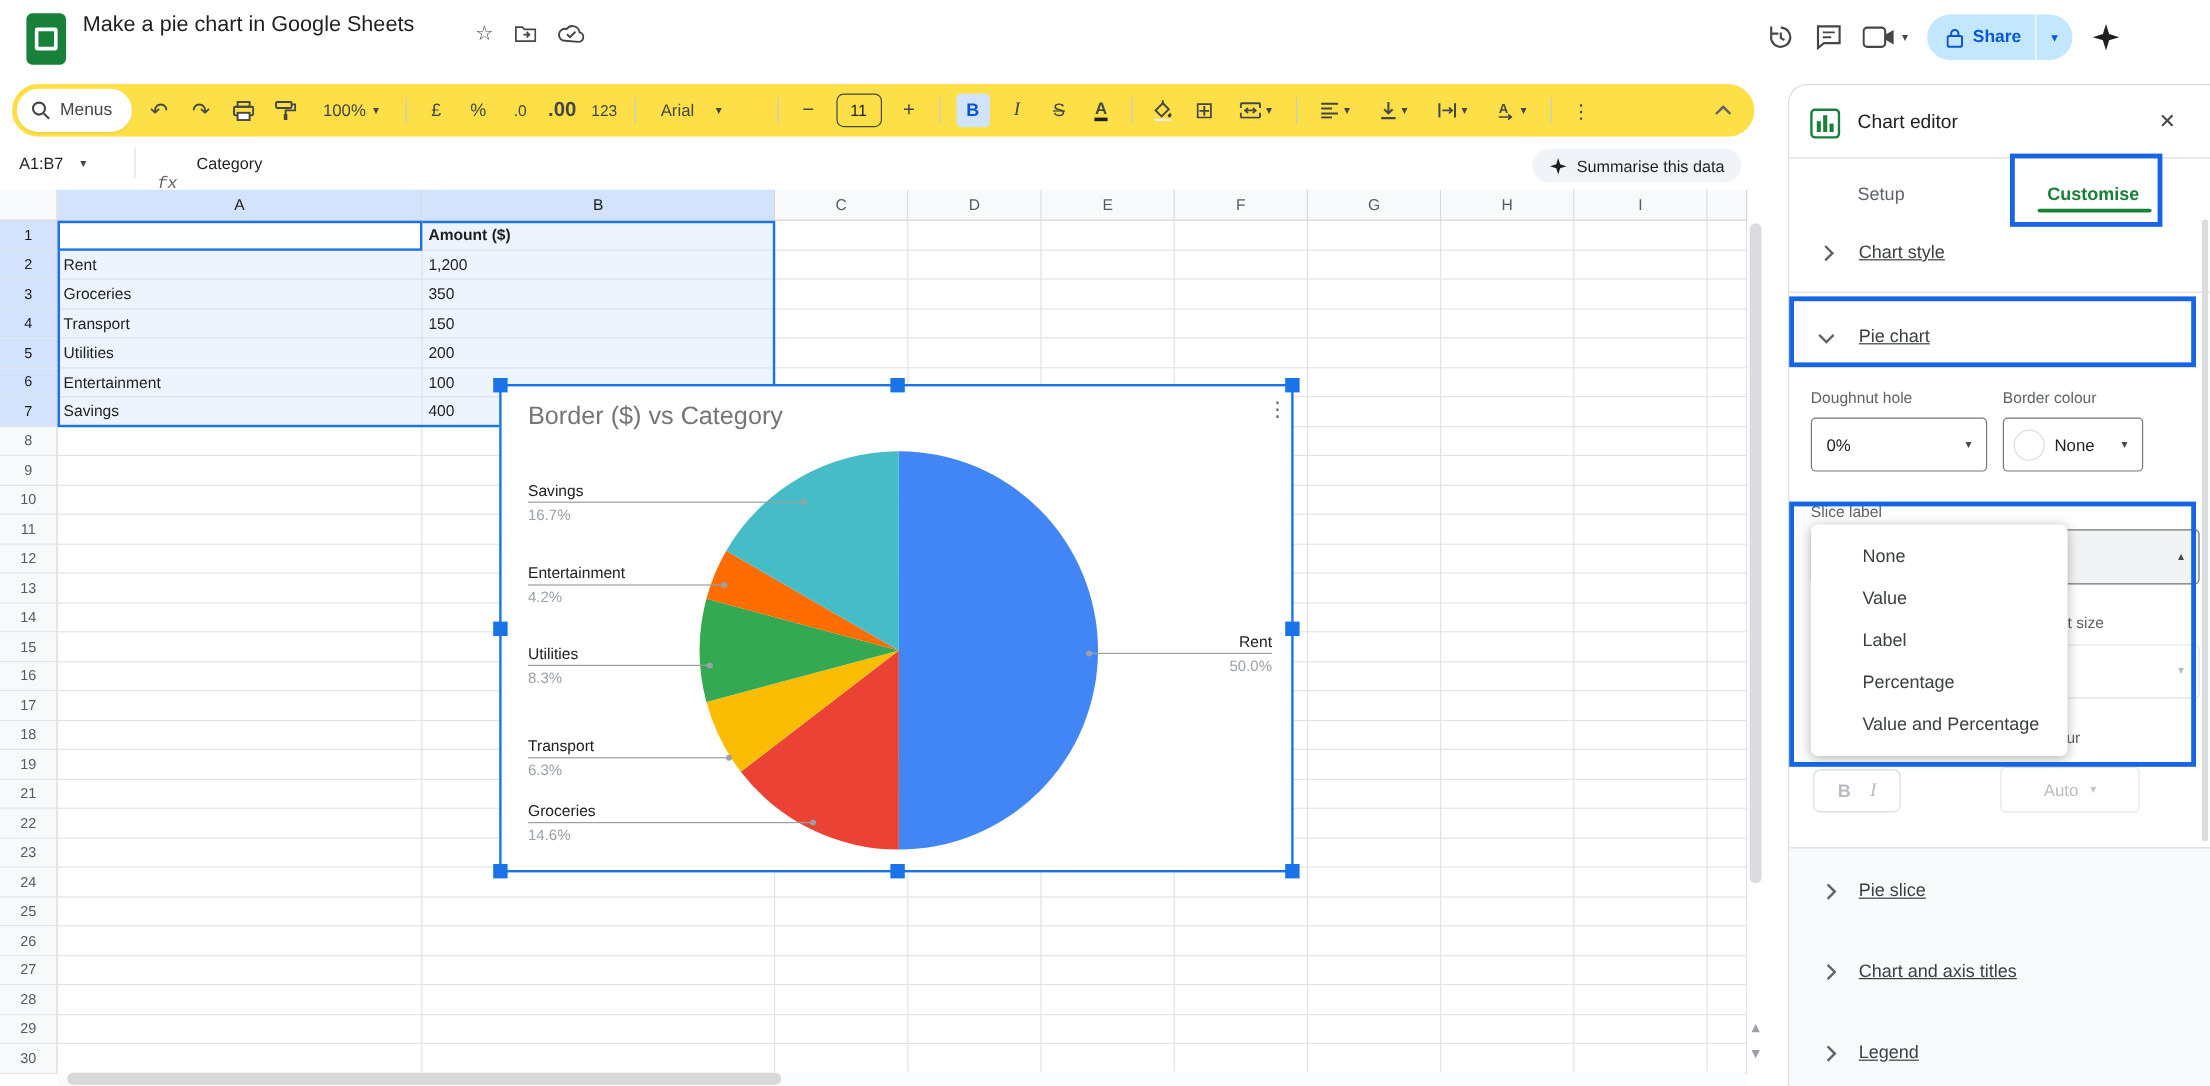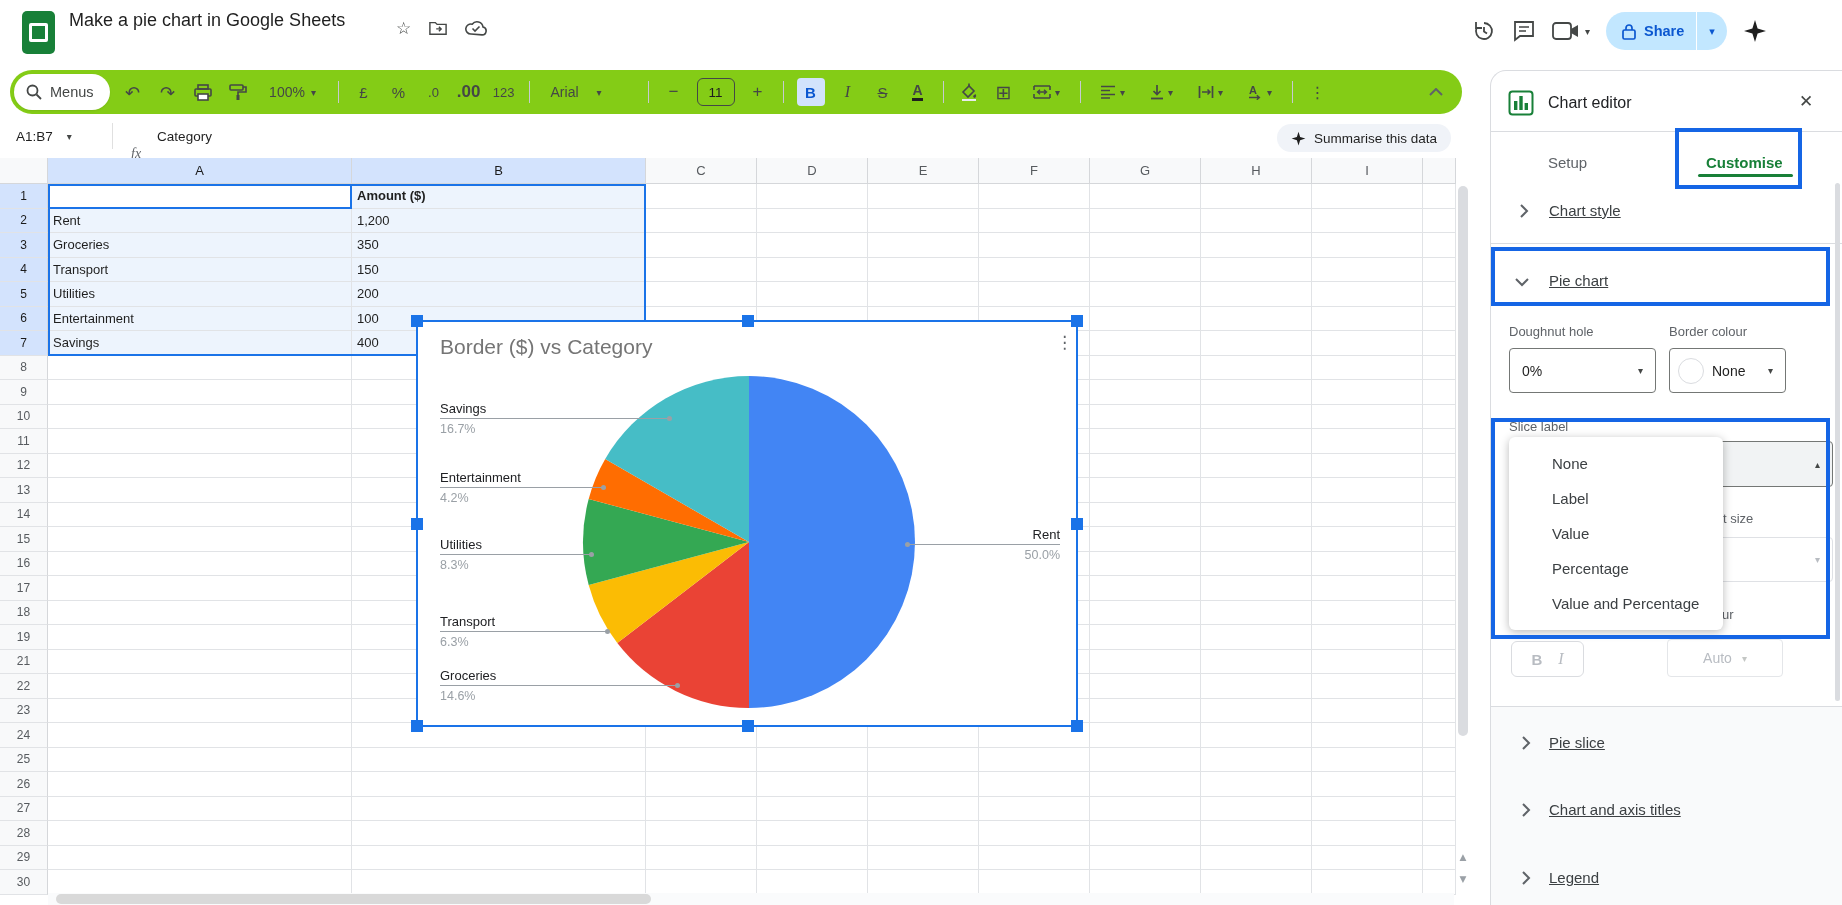--- a/index.html
+++ b/index.html
@@ -18,37 +18,37 @@
   #doc-title{left:69px;top:10px;font-size:18px;color:#1f1f1f;}
   #title-icons{left:396px;top:18px;display:flex;gap:18px;align-items:center;color:#444746;}
   #menubar{left:64px;top:40px;display:flex;gap:2px;font-size:14.5px;color:#1f1f1f;}
   #menubar .mi{padding:3px 9px;border-radius:6px;cursor:default;}
   #topright{left:1472px;top:12px;display:flex;align-items:center;gap:16px;}
   #share-pill{display:flex;align-items:center;height:38px;background:#c2e7ff;border-radius:19px;color:#0b57d0;}
   #share-pill .main{display:flex;align-items:center;gap:8px;padding:0 12px 0 16px;font-size:14.5px;font-weight:bold;}
   #share-pill .sep{width:1px;height:38px;background:#fff;}
   #share-pill .caret{padding:0 12px;font-size:11px;}
   
-  #toolbar{left:10px;top:70px;width:1452px;height:44px;background:#84cc16;border-radius:22px;
+  #toolbar{left:10px;top:70px;width:1452px;height:44px;background:#fde047;border-radius:22px;
            display:flex;align-items:center;gap:11px;padding:0;box-sizing:border-box;}
   .tbtn{min-width:24px;height:28px;display:flex;align-items:center;justify-content:center;
         color:#444746;font-size:15px;border-radius:4px;}
   .tdiv{width:1px;height:22px;background:#c7cad1;margin:0 2px;}
   #menus-pill{margin-left:4px;height:36px;background:#fff;border-radius:18px;display:flex;align-items:center;
         gap:8px;padding:0 16px 0 12px;font-size:14.5px;color:#444746;box-shadow:0 1px 2px rgba(0,0,0,.08);}
   .caret{font-size:10px;color:#444746;}
   #bold-btn{background:#d2e3fc;color:#0b57d0;font-weight:bold;width:28px;}
   #fontsize-box{width:36px;height:26px;border:1.5px solid #444746;border-radius:6px;
         display:flex;align-items:center;justify-content:center;font-size:13.5px;color:#1f1f1f;}
   .txtA{font-weight:bold;font-size:14px;border-bottom:3px solid #1f1f1f;line-height:15px;}
   .icon-svg{display:block;}
   
   #formulabar{left:0;top:114px;width:1472px;height:44px;background:#fff;display:flex;align-items:center;}
   #namebox{width:86px;padding-left:16px;font-size:13.5px;color:#1f1f1f;display:flex;align-items:center;gap:14px;}
-  #fx{font-family:Liberation Serif, serif;font-style:italic;color:#5f6368;font-size:14px;margin-left:18px;margin-top:35px;}
+  #fx{font-family:Liberation Mono, monospace;font-style:italic;color:#5f6368;font-size:14px;margin-left:18px;margin-top:35px;}
   #fb-value{margin-left:16px;font-size:13.5px;}
   #summarize{position:absolute;left:1277px;top:10px;height:28px;background:#f0f3f8;border-radius:14px;
        display:flex;align-items:center;gap:8px;padding:0 14px;font-size:13.5px;color:#1f1f1f;}
   
   #grid{left:0;top:158px;width:1474px;height:747px;overflow:hidden;background:#fff;}
   #colheaders{display:flex;height:26px;}
   .cornerbox{width:48px;height:26px;background:#f8f9fa;border-right:1px solid #d5d7da;border-bottom:1px solid #d5d7da;box-sizing:border-box;}
   .colhdr{height:26px;display:flex;align-items:center;justify-content:center;font-size:13px;color:#575b5f;
        background:#f8f9fa;border-right:1px solid #d5d7da;border-bottom:1px solid #d5d7da;box-sizing:border-box;}
   .colhdr.selhdr,.rowhdr.selhdr{background:#d3e3fd;color:#1b1b1b;}
@@ -817,22 +817,22 @@
     <div class="pabs section-label" style="left:58px;top:730px;">Chart and axis titles</div>
     <svg class="pabs" style="left:30px;top:800px;" width="10" height="14" viewBox="0 0 10 14">
         <path d="M2 1 L8 7 L2 13" class="chev"></path>
       </svg>
     <div class="pabs section-label" style="left:58px;top:798px;">Legend</div>
 
     <div class="pabs" style="left:344px;top:112px;width:5px;height:518px;background:#dadce0;border-radius:3px;"></div>
 
     <div class="pabs" id="popup">
       <div class="popup-item">None</div>
+      <div class="popup-item">Value</div>
       <div class="popup-item">Label</div>
-      <div class="popup-item">Value</div>
       <div class="popup-item">Percentage</div>
       <div class="popup-item">Value and Percentage</div>
     </div>
   </div>
 
   <div class="annotation" style="left:1675px;top:128px;width:127px;height:61px;"></div>
   <div class="annotation" style="left:1491px;top:247px;width:339px;height:59px;"></div>
   <div class="annotation" style="left:1491px;top:418px;width:339px;height:221px;"></div>
 
 </div>

